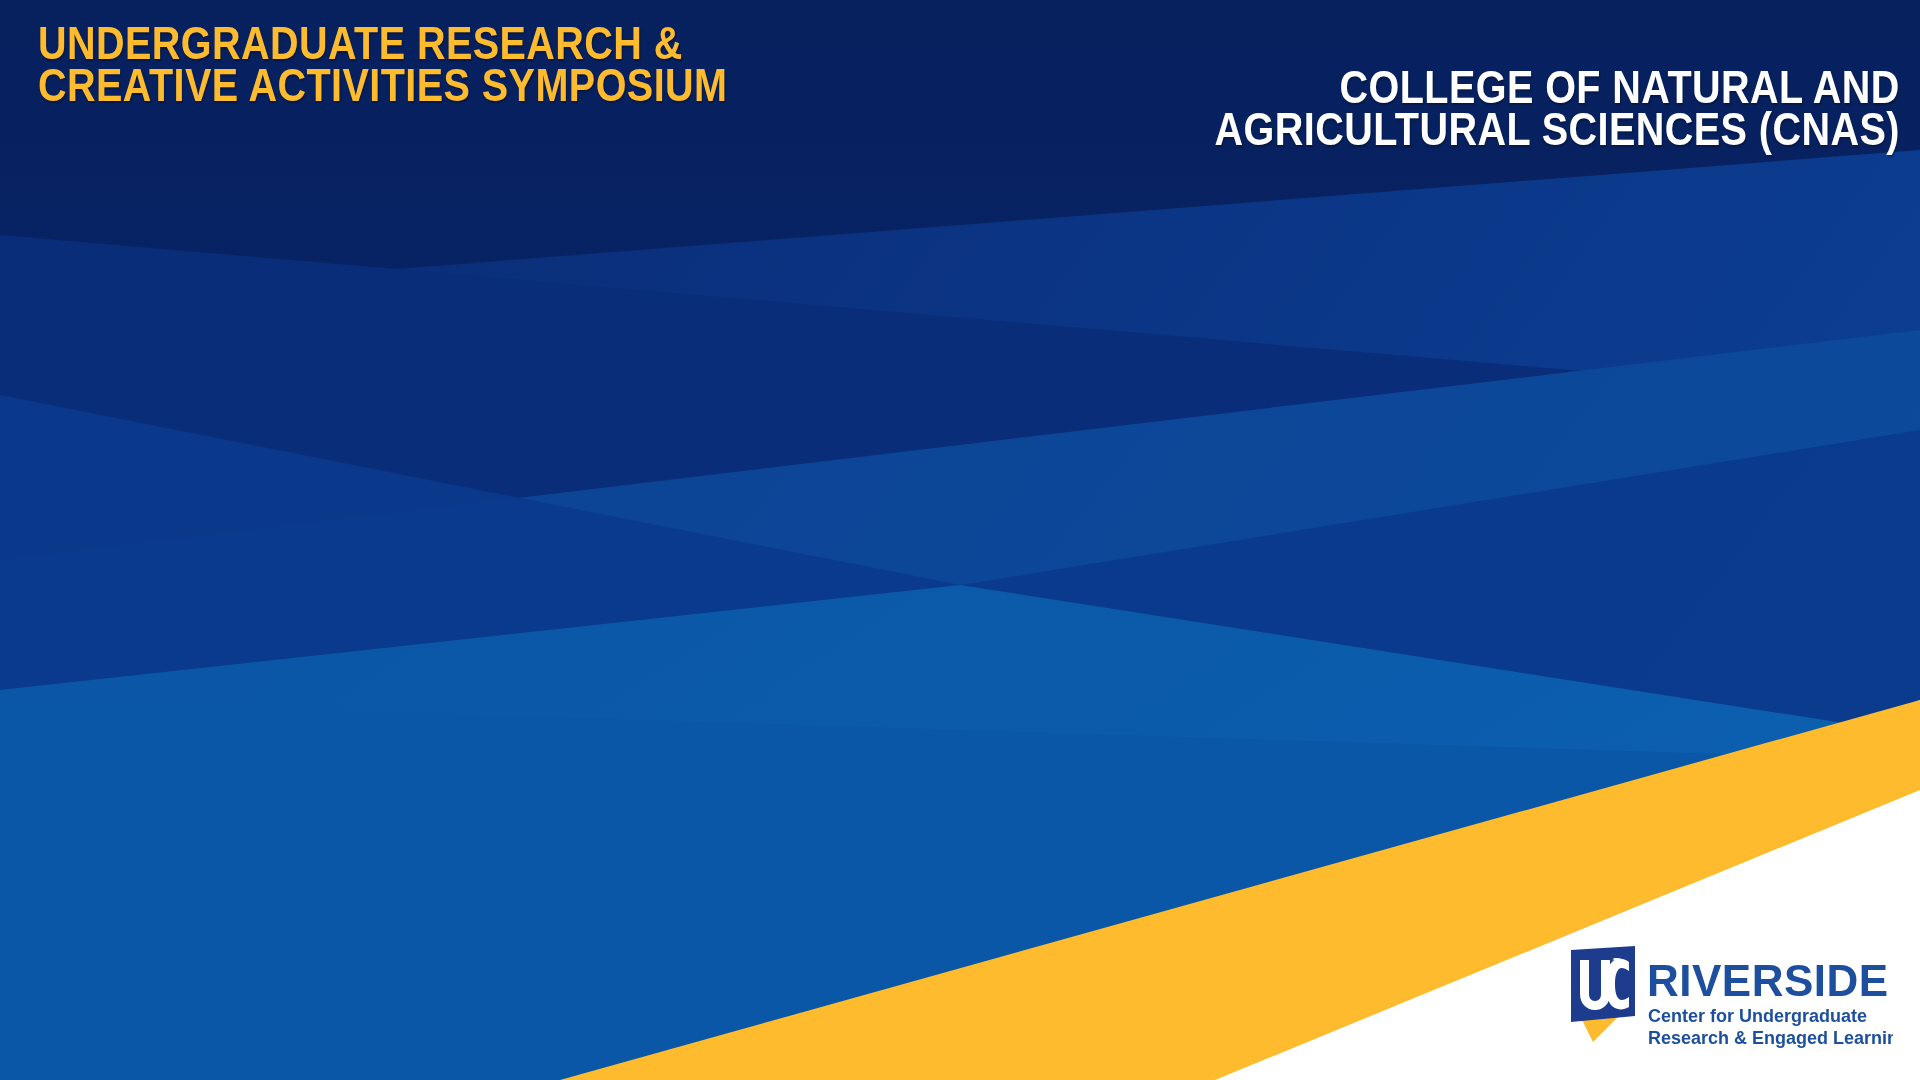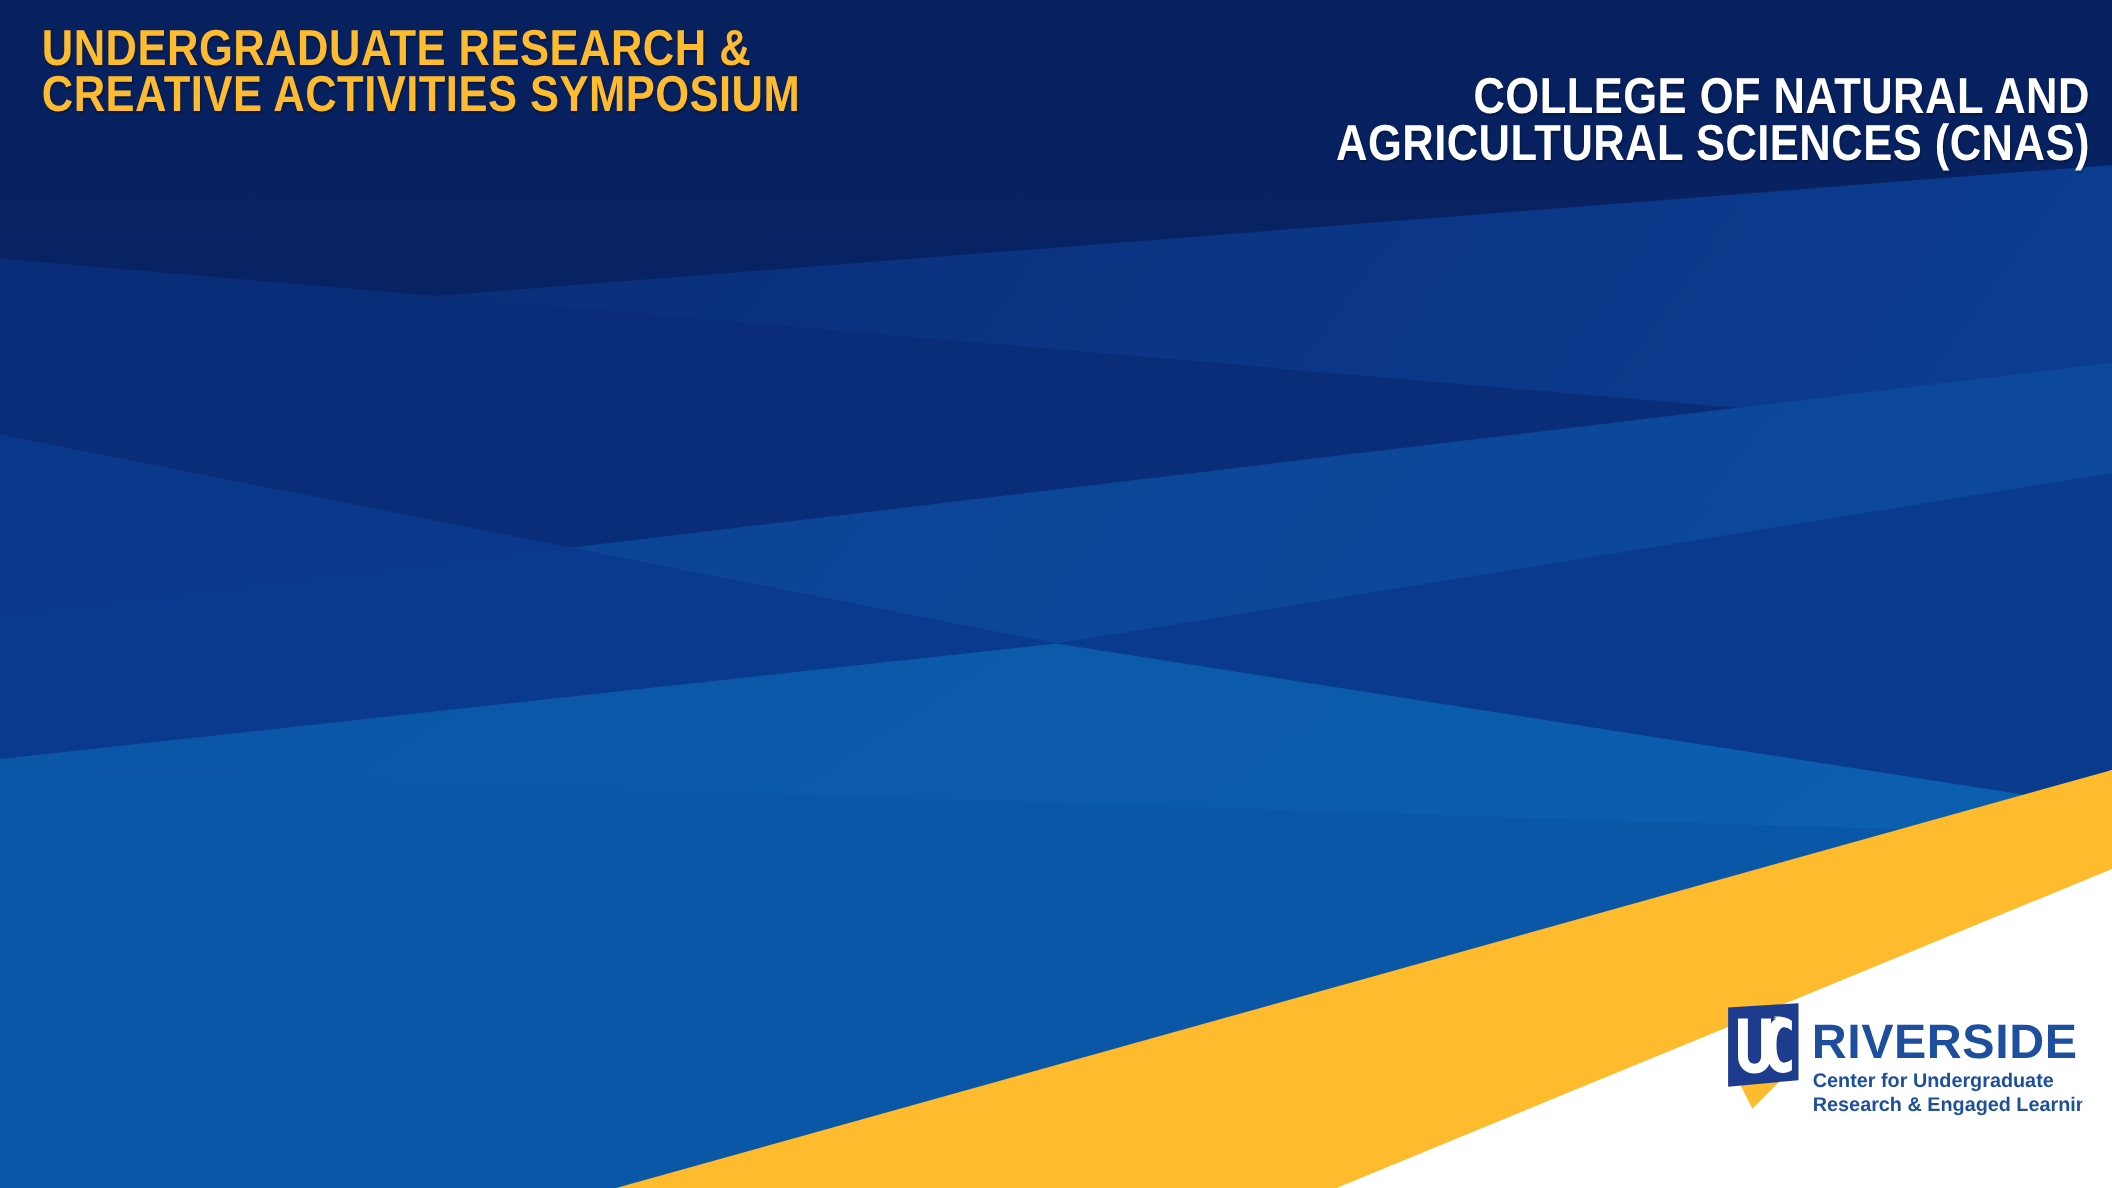--- a/index.html
+++ b/index.html
@@ -76,21 +76,21 @@
   #title-right .title-line {
     color: #FFFFFF;
     text-shadow: 1px 2px 2px rgba(0,0,0,0.30);
   }
 
   
   #ucr-logo {
     position: absolute;
     z-index: 6;
     left: 1563px;
-    top: 908px;
+    top: 942px;
     width: 330px;
     height: 118px;
   }
   #ucr-logo svg {
     display: block;
     width: 330px;
     height: 118px;
   }
 </style>
 </head>

